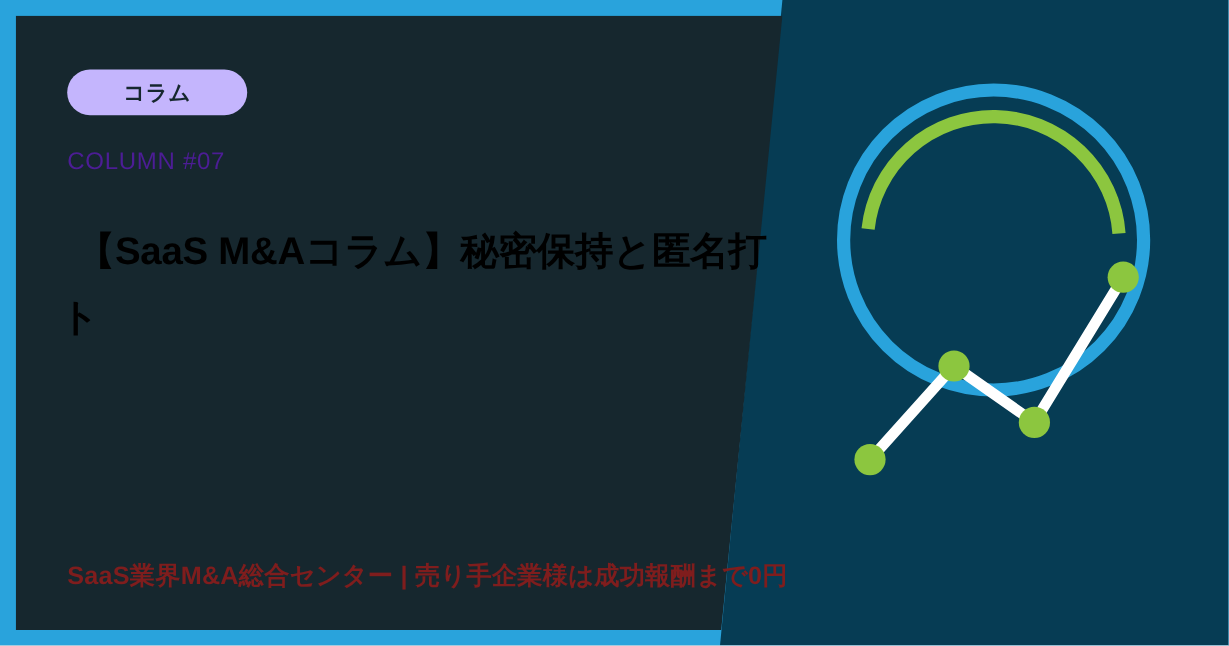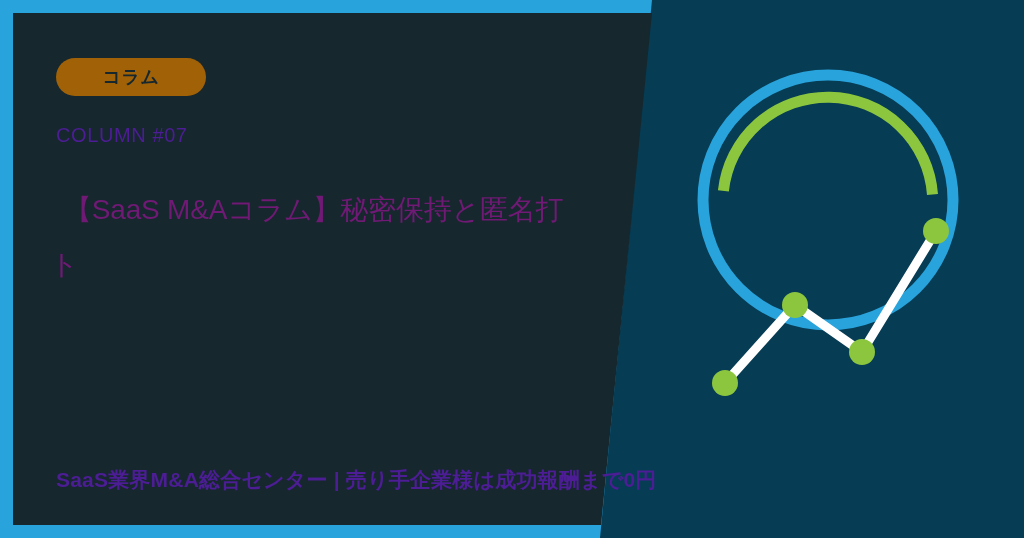--- a/index.html
+++ b/index.html
@@ -61,21 +61,21 @@
 
   .badge {
     position: absolute;
     left: 56px;
     top: 58px;
     height: 38px;
     min-width: 150px;
     padding: 0 34px;
     box-sizing: border-box;
     border-radius: 19px;
-    background: #a16207;
+    background: #c4b5fd;
     color: #16272E;
     font-size: 18px;
     font-weight: bold;
     letter-spacing: 0.5px;
     display: flex;
     align-items: center;
     justify-content: center;
   }
 
   .eyebrow {
@@ -87,34 +87,34 @@
     font-weight: normal;
     letter-spacing: 0.6px;
     white-space: nowrap;
   }
 
   .title {
     position: absolute;
     left: 50px;
     top: 182px;
     width: 960px;
-    color: #701a75;
-    font-size: 28px;
-    font-weight: normal;
+    color: #000000;
+    font-size: 32px;
+    font-weight: bold;
     line-height: 55px;
     letter-spacing: -0.2px;
   }
   .title .line { display: block; white-space: nowrap; }
   .title .line-1 { text-indent: 14px; }
 
   .footer {
     position: absolute;
     left: 56px;
     top: 466px;
-    color: #4c1d95;
+    color: #7f1d1d;
     font-size: 21px;
     font-weight: bold;
     letter-spacing: 0.2px;
     white-space: nowrap;
   }
 </style>
 </head>
 <body>
 
 <div class="card">

